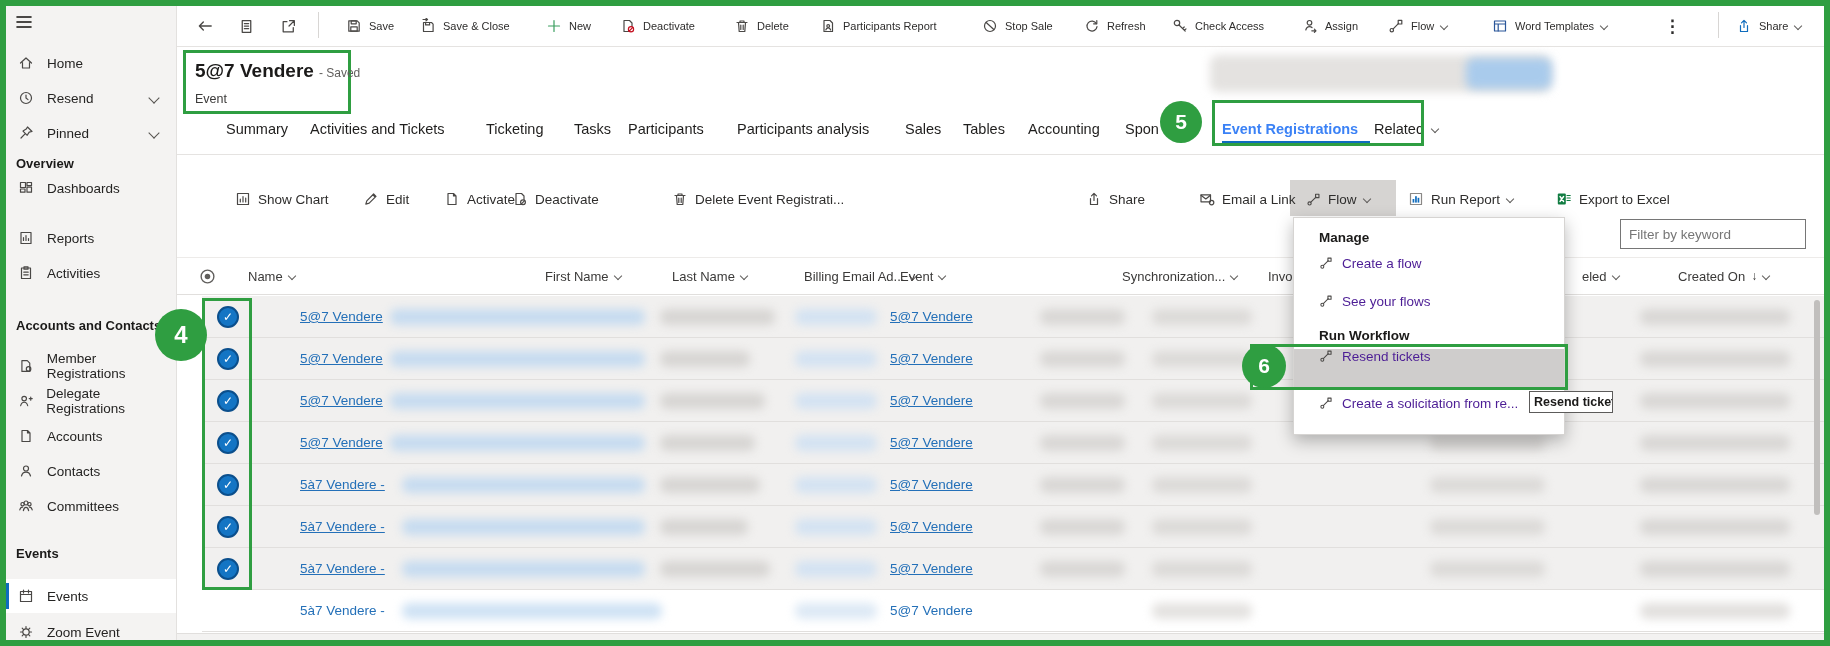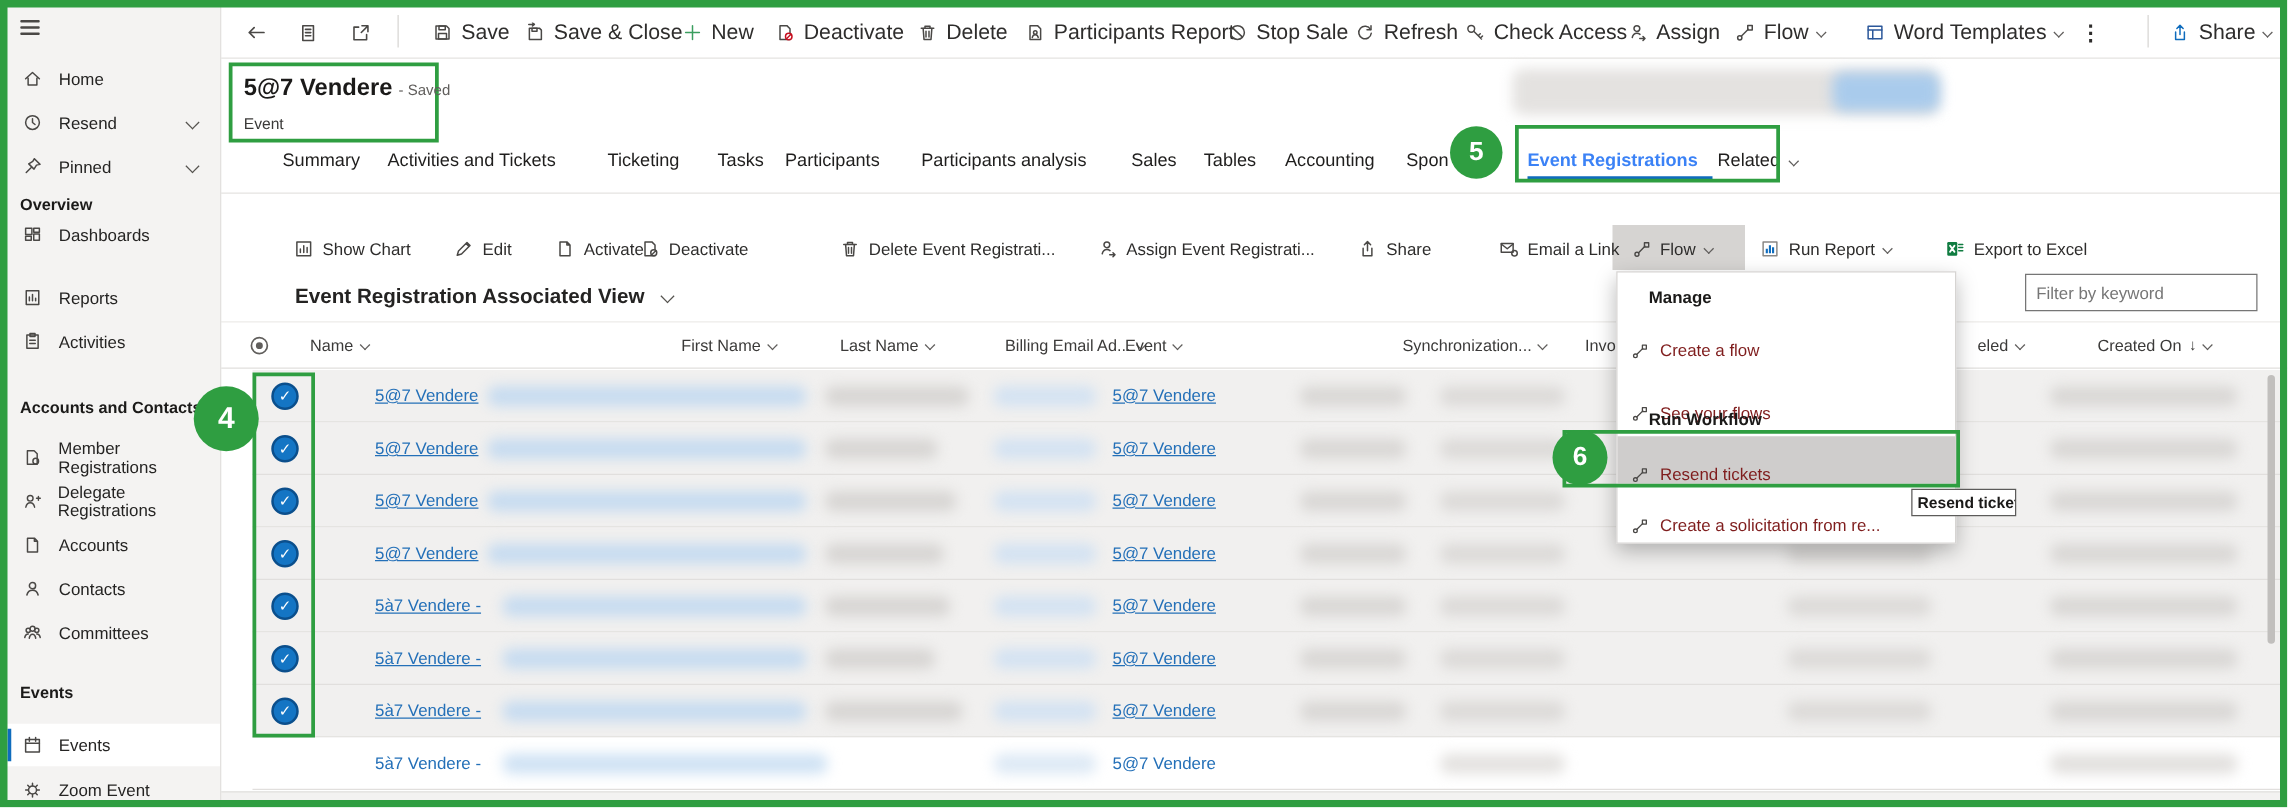--- a/index.html
+++ b/index.html
@@ -9,21 +9,21 @@
   
   .sidebar{position:absolute;left:0;top:0;width:176px;height:646px;background:#f4f3f2;border-right:1px solid #e3e1df;z-index:5;}
   .sb-item{position:absolute;left:0;width:176px;height:30px;display:flex;align-items:center;padding-left:18px;gap:13px;font-size:13.5px;color:#252423;box-sizing:border-box;cursor:pointer;}
   .sb-item.sel{background:#fff;height:34px;}
   .sb-item.sel::before{content:"";position:absolute;left:6px;top:4px;bottom:4px;width:3px;background:#0f6cbd;}
   .sb-label{position:absolute;left:16px;font-size:13px;font-weight:bold;color:#1b1a19;}
   .chev{width:7px;height:7px;border-right:1.5px solid #55534f;border-bottom:1.5px solid #55534f;transform:rotate(45deg);display:inline-block;}
   .chev.sm{width:5px;height:5px;border-color:#605e5c;}
   .sb-chev{position:absolute;right:18px;}
   
-  .cb{position:absolute;top:14px;height:24px;display:flex;align-items:center;gap:7px;font-size:17px;color:#2e2d2c;cursor:pointer;white-space:nowrap;}
+  .cb{position:absolute;top:14px;height:24px;display:flex;align-items:center;gap:7px;font-size:11px;color:#2e2d2c;cursor:pointer;white-space:nowrap;}
   .gb{position:absolute;top:184px;height:30px;display:flex;align-items:center;gap:7px;font-size:13.5px;color:#2e2d2c;cursor:pointer;white-space:nowrap;z-index:6;}
   .vsep{position:absolute;width:1px;background:#d8d6d4;}
   .hline{position:absolute;height:1px;background:#e5e3e1;}
   .ic *{stroke:#4a4846;fill:none;stroke-width:1.2;stroke-linecap:round;stroke-linejoin:round;}
   
   .title-box{position:absolute;left:183px;top:50px;width:168px;height:64px;border:3px solid #2f9e41;box-sizing:border-box;z-index:7;background:transparent;}
   .rec-title{position:absolute;left:9px;top:7px;font-size:19px;font-weight:bold;color:#1b1a19;white-space:nowrap;}
   .rec-status{font-size:12px;font-weight:normal;color:#605e5c;margin-left:5px;}
   .rec-entity{position:absolute;left:9px;bottom:5px;font-size:12.5px;color:#3b3a39;}
   .blob{position:absolute;filter:blur(5px);border-radius:8px;}
@@ -41,21 +41,21 @@
   .row{position:absolute;left:202px;width:1622px;height:42px;border-bottom:1px solid #e1dfdd;box-sizing:border-box;}
   .row.gray{background:#f1f0ef;}
   .row.white{background:#fff;}
   .cbx{position:absolute;left:15px;top:10px;width:22px;height:22px;border-radius:50%;background:#1475c4;border:2px solid #0b4f8c;box-sizing:border-box;color:#fff;font-size:12px;display:flex;align-items:center;justify-content:center;cursor:pointer;}
   .lnk{position:absolute;top:13px;font-size:13.5px;color:#2470b8;text-decoration:underline;cursor:pointer;white-space:nowrap;}
   .lnk.plain{text-decoration:none;}
   .rblob{position:absolute;filter:blur(5px);border-radius:7px;height:16px;top:13px;}
   
   .menu{position:absolute;left:1293px;top:217px;width:270px;height:216px;background:#fff;border:1px solid #d6d4d2;box-shadow:0 6px 16px rgba(0,0,0,.28);z-index:30;}
   .m-head{position:absolute;left:25px;font-size:13.5px;font-weight:bold;color:#1b1a19;}
-  .m-item{position:absolute;left:0;width:100%;height:32px;display:flex;align-items:flex-end;padding-left:11px;gap:9px;font-size:13.5px;color:#7f1d1d;box-sizing:border-box;cursor:pointer;white-space:nowrap;}
+  .m-item{position:absolute;left:0;width:100%;height:32px;display:flex;align-items:flex-start;padding-left:25px;gap:9px;font-size:13.5px;color:#4c1d95;box-sizing:border-box;cursor:pointer;white-space:nowrap;}
   .m-item.hl{background:#cfcdcc;height:38px;}
   .tooltip{position:absolute;left:1529px;top:391px;width:84px;height:22px;background:#fff;border:1px solid #5c5b5a;box-sizing:border-box;font-size:12.5px;font-weight:bold;color:#1b1a19;line-height:20px;padding-left:4px;overflow:hidden;white-space:nowrap;z-index:40;}
   
   .step{position:absolute;border-radius:50%;background:#2f9e41;color:#fff;font-weight:bold;display:flex;align-items:center;justify-content:center;z-index:45;}
   .flowbtn-bg{position:absolute;left:1290px;top:180px;width:106px;height:36px;background:#d6d4d2;z-index:5;}
   .scroll-thumb{position:absolute;left:1814px;top:300px;width:6px;height:215px;background:#c1bfbd;border-radius:3px;z-index:10;cursor:pointer;}
   .bottom-strip{position:absolute;left:176px;top:633px;width:1648px;height:7px;background:#f3f2f1;border-top:1px solid #e1dfdd;}
 </style>
 </head>
 <body>
@@ -369,27 +369,20 @@
         <path d="M9.4 12.8 12.6 9.6"></path>
       </svg>
     <span>Deactivate</span>
   </div>
   <div class="gb" style="left:672px">
     <svg class="ic" width="16" height="16" viewBox="0 0 16 16">
         <path d="M3 4.5h10M6 4.5V3h4v1.5M4.5 4.5l.7 9h5.6l.7-9M6.8 7v4.5M9.2 7v4.5"></path>
       </svg>
     <span>Delete Event Registrati...</span>
   </div>
-  <div class="gb" style="left:878px">
-    <svg class="ic" width="16" height="16" viewBox="0 0 16 16">
-        <circle cx="7.5" cy="4.8" r="2.3"></circle>
-        <path d="M3.8 12c.5-2.2 1.9-3.4 3.7-3.4 1 0 1.8.3 2.5.9M9.8 12.8h4.2M12.4 11.2l1.6 1.6-1.6 1.6"></path>
-      </svg>
-    <span>Assign Event Registrati...</span>
-  </div>
   <div class="gb" style="left:1086px">
     <svg class="ic" width="16" height="16" viewBox="0 0 16 16">
         <path d="M4.5 7.5v6h7v-6"></path>
         <path d="M8 9.5v-7M5.5 4.8 8 2.3l2.5 2.5"></path>
       </svg>
     <span>Share</span>
   </div>
   <div class="gb" style="left:1199px">
     <svg class="ic" width="16" height="16" viewBox="0 0 16 16">
         <rect x="2" y="3.8" width="9.5" height="7"></rect>
@@ -419,24 +412,20 @@
   </div>
   <div class="gb" style="left:1556px">
     <svg class="ic" width="16" height="16" viewBox="0 0 16 16">
         <rect x="1.8" y="2.5" width="8" height="11" rx="1" style="fill:#107c41;stroke:none"></rect>
         <path d="M4 5.5l3.6 5M7.6 5.5l-3.6 5" style="stroke:#fff;stroke-width:1.4"></path>
         <path d="M11 4.5h3.2M11 7h3.2M11 9.5h3.2" style="stroke:#107c41"></path>
       </svg>
     <span>Export to Excel</span>
   </div>
 
-  <div class="view-title">
-    <span>Event Registration Associated View</span>
-    <span class="chev"></span>
-  </div>
   <input class="filter" type="text" placeholder="Filter by keyword" style="">
 
   <div class="hline" style="left:176px;top:257px;width:1654px;background:#edebe9"></div>
   <div class="th" style="left:199px">
     <svg width="17" height="17" viewBox="0 0 16 16">
         <circle cx="8" cy="8" r="6" fill="none" stroke="#605e5c" stroke-width="1.3"></circle>
         <circle cx="8" cy="8" r="2.6" fill="#605e5c"></circle>
       </svg>
   </div>
   <div class="th" style="left:248px">
@@ -597,21 +586,21 @@
   <div class="menu">
     <div class="m-head" style="top:12px">Manage</div>
     <div class="m-item" style="top:38px">
       <svg class="ic" width="14" height="14" viewBox="0 0 16 16">
           <circle cx="3.8" cy="12.2" r="1.7"></circle>
           <path d="M5.2 10.8 10.6 5.4"></path>
           <rect x="10.2" y="2.4" width="3.6" height="3.6"></rect>
         </svg>
       <span>Create a flow</span>
     </div>
-    <div class="m-item" style="top:88px">
+    <div class="m-item" style="top:76px">
       <svg class="ic" width="14" height="14" viewBox="0 0 16 16">
           <circle cx="3.8" cy="12.2" r="1.7"></circle>
           <path d="M5.2 10.8 10.6 5.4"></path>
           <rect x="10.2" y="2.4" width="3.6" height="3.6"></rect>
         </svg>
       <span>See your flows</span>
     </div>
     <div class="m-head" style="top:110px">Run Workflow</div>
     <div class="m-item hl" style="top:131px">
       <svg class="ic" width="14" height="14" viewBox="0 0 16 16">

